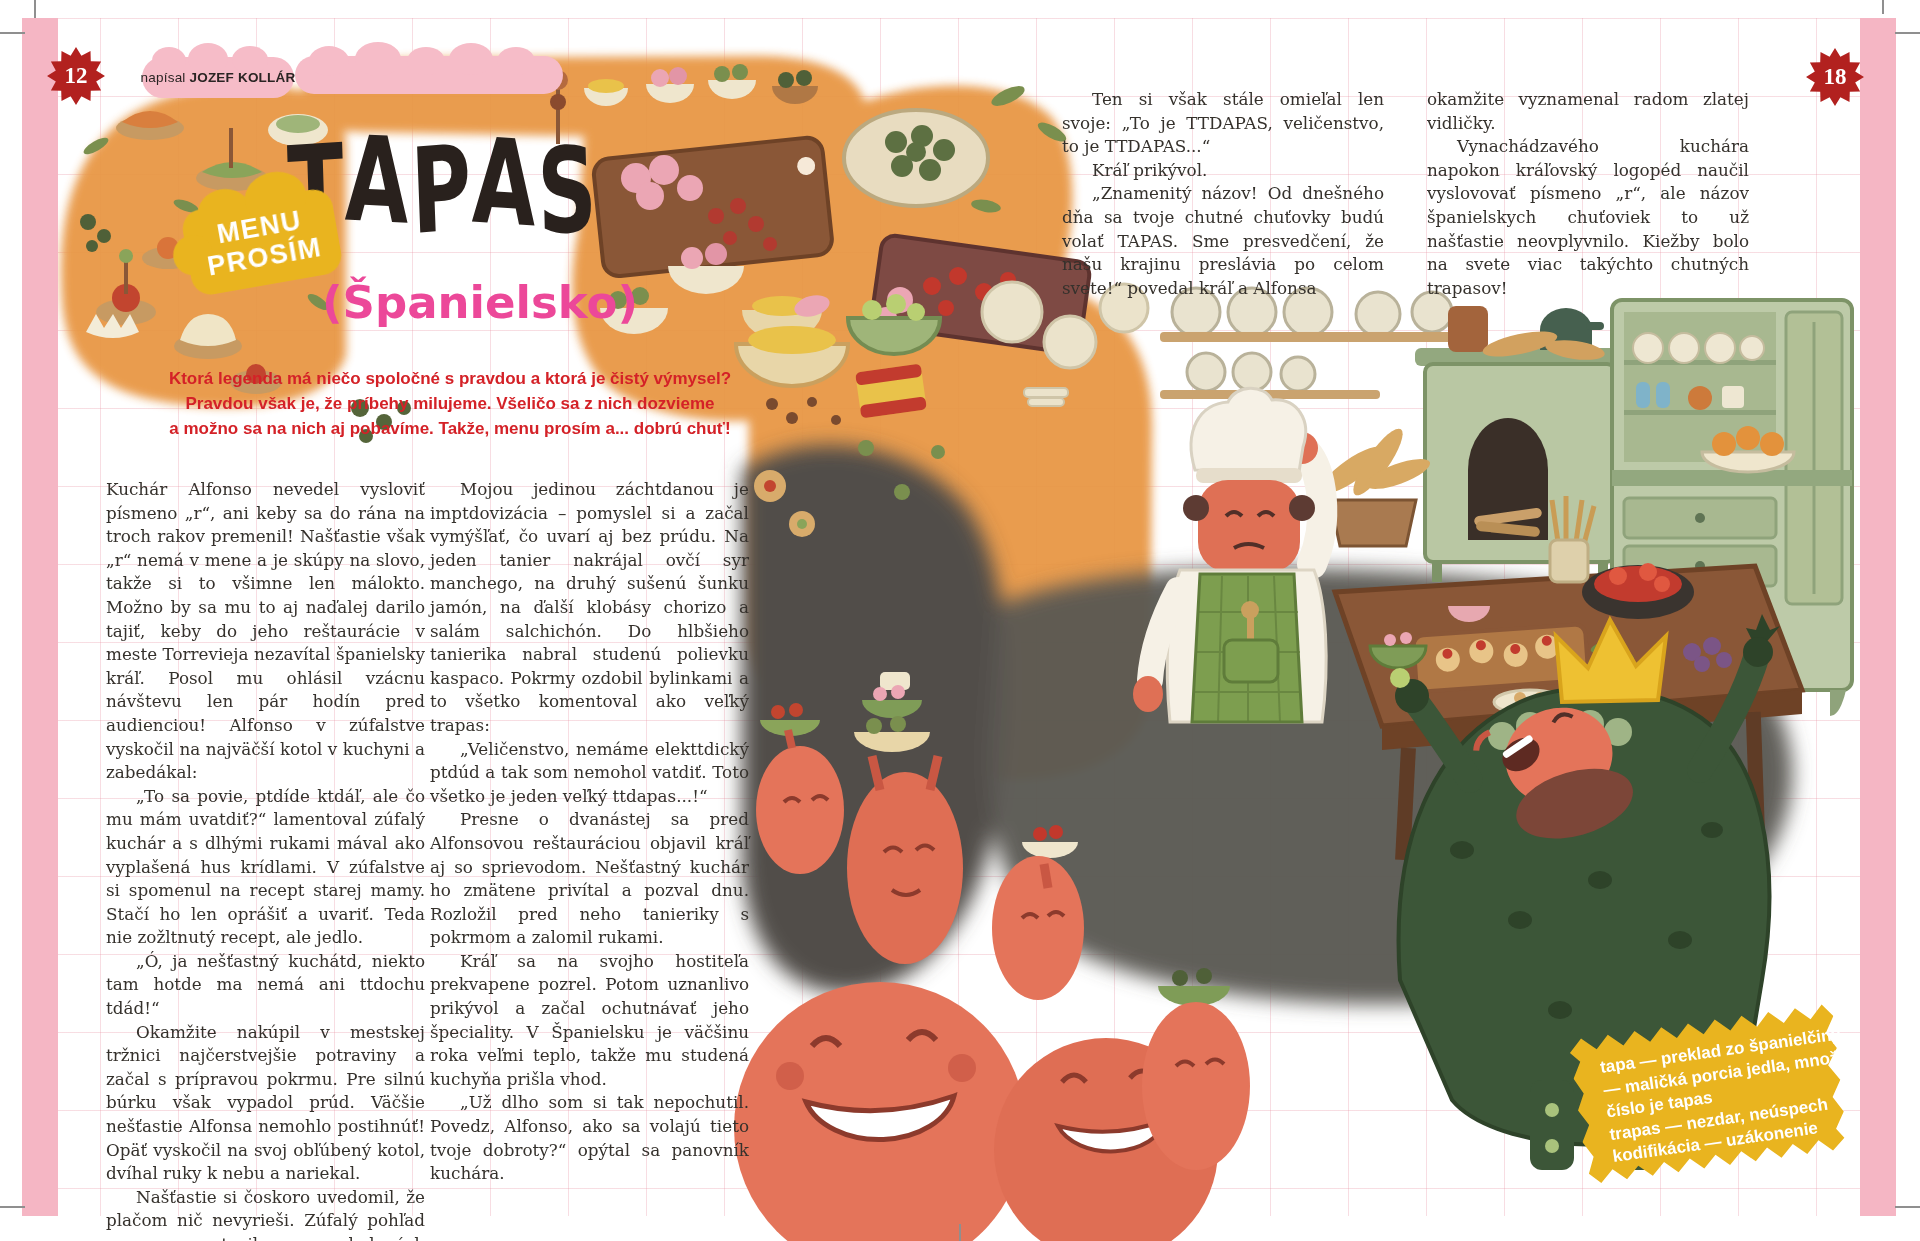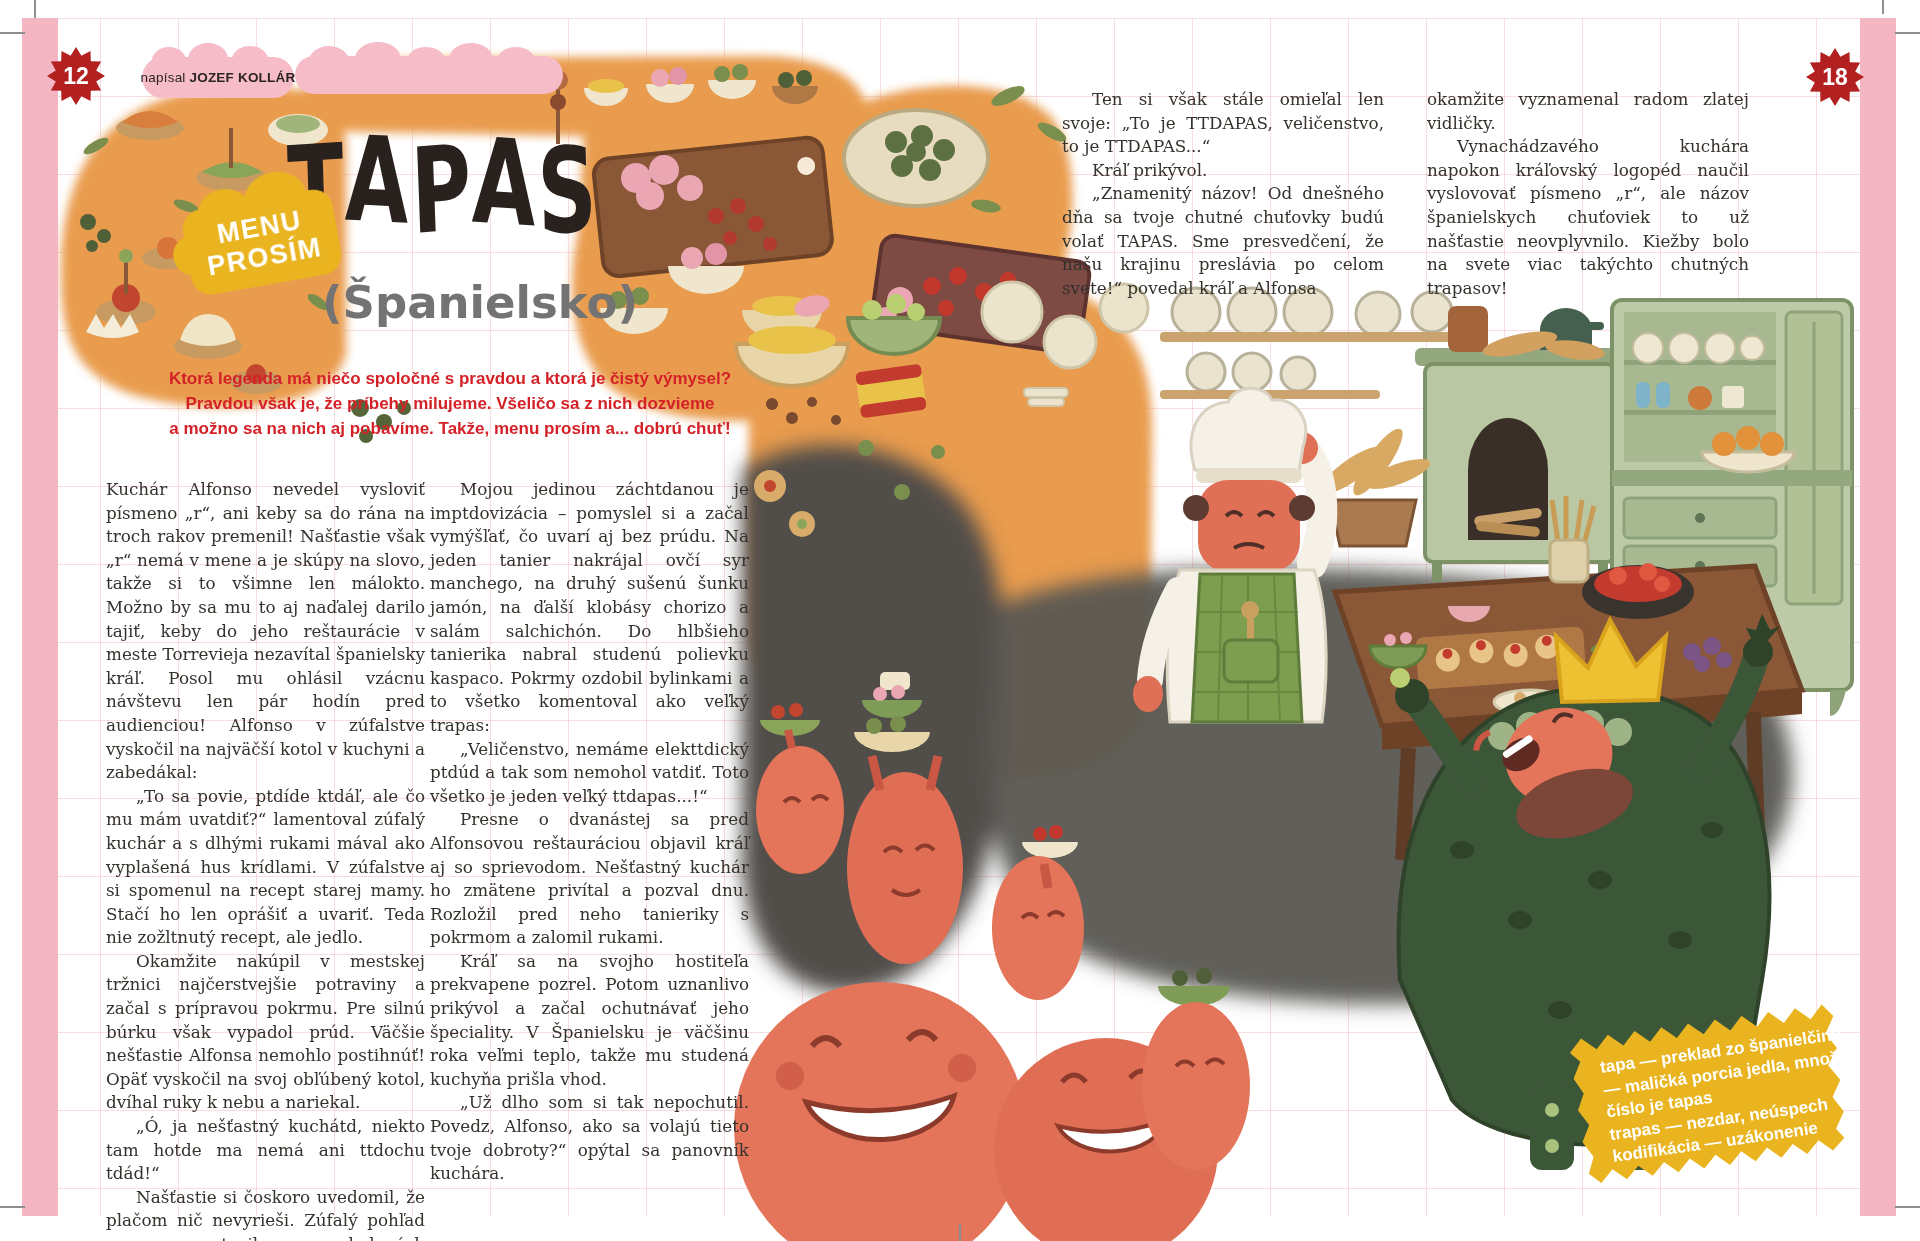--- a/index.html
+++ b/index.html
@@ -13,36 +13,36 @@
         background-size:78px 78px;}
   .trimbar{position:absolute;top:18px;width:36px;height:1198px;background:#f5b6c4;}
   .trimbar.left{left:22px}.trimbar.right{left:1860px}
   .crop{position:absolute;background:#8f8f8f;}
   .art{position:absolute;left:0;top:0;width:1920px;height:1241px;}
 
   
   .badge{position:absolute;width:58px;height:58px;}
   .badge svg{position:absolute;inset:0;}
   .badge .num{position:absolute;inset:0;display:flex;align-items:center;justify-content:center;
-              color:#fff;font-weight:bold;font-size:23px;font-family:Liberation Sans, sans-serif;}
+              color:#fff;font-weight:bold;font-size:23px;font-family:Liberation Serif, serif;}
 
   
   .cloud{position:absolute;background:#f6bcc8;border-radius:21px;}
   .cloud .bump{position:absolute;background:#f6bcc8;border-radius:50%;}
   #byline{left:106px;top:57px;width:152px;height:41px;display:flex;align-items:center;justify-content:center;margin-left:36px;}
   #byline .txt{position:relative;font-size:13.5px;color:#2a2423;letter-spacing:.2px;white-space:nowrap;}
   #byline .txt b{font-weight:800;}
   #decocloud{left:295px;top:56px;width:268px;height:38px;}
 
   
   #title{position:absolute;left:288px;top:128px;width:340px;color:#29211d;
          font-family:"DejaVu Sans",sans-serif;font-weight:800;font-size:100px;line-height:100px;
          letter-spacing:2px;transform:scale(.82,1.18);transform-origin:left top;white-space:nowrap;}
   #title .tl{display:inline-block;}
-  #subtitle{position:absolute;left:322px;top:276px;color:#737373;font-weight:800;font-size:45px;
+  #subtitle{position:absolute;left:322px;top:276px;color:#ec4899;font-weight:800;font-size:45px;
             font-family:"DejaVu Sans",sans-serif;white-space:nowrap;}
 
   
   #menubadge{position:absolute;left:186px;top:199px;width:152px;height:86px;background:#e9b41f;
              border-radius:20px;transform:rotate(-10deg);display:flex;flex-direction:column;
              align-items:center;justify-content:center;}
   #menubadge .bump{position:absolute;background:#e9b41f;border-radius:50%;}
   #menubadge .l{position:relative;color:#fff;font-weight:800;font-size:27px;line-height:30px;letter-spacing:1.5px;}
 
   
@@ -556,22 +556,22 @@
 
   <div id="intro">
     <div>Ktorá legenda má niečo spoločné s pravdou a ktorá je čistý výmysel?</div>
     <div>Pravdou však je, že príbehy milujeme. Všeličo sa z nich dozvieme</div>
     <div>a možno sa na nich aj pobavíme. Takže, menu prosím a... dobrú chuť!</div>
   </div>
 
   <div class="col" id="col1">
     <p class="first">Kuchár Alfonso nevedel vysloviť písmeno „r“, ani keby sa do rána na troch rakov premenil! Našťastie však „r“ nemá v mene a je skúpy na slovo, takže si to všimne len málokto. Možno by sa mu to aj naďalej darilo tajiť, keby do jeho reštaurácie v meste Torrevieja nezavítal španielsky kráľ. Posol mu ohlásil vzácnu návštevu len pár hodín pred audienciou! Alfonso v zúfalstve vyskočil na najväčší kotol v kuchyni a zabedákal:</p>
     <p>„To sa povie, ptdíde ktdáľ, ale čo mu mám uvatdiť?“ lamentoval zúfalý kuchár a s dlhými rukami mával ako vyplašená hus krídlami. V zúfalstve si spomenul na recept starej mamy. Stačí ho len oprášiť a uvariť. Teda nie zožltnutý recept, ale jedlo.</p>
+    <p>„Ó, ja nešťastný kuchátd, niekto tam hotde ma nemá ani ttdochu tdád!“</p>
     <p>Okamžite nakúpil v mestskej tržnici najčerstvejšie potraviny a začal s prípravou pokrmu. Pre silnú búrku však vypadol prúd. Väčšie nešťastie Alfonsa nemohlo postihnúť! Opäť vyskočil na svoj obľúbený kotol, dvíhal ruky k nebu a nariekal.</p>
-    <p>„Ó, ja nešťastný kuchátd, niekto tam hotde ma nemá ani ttdochu tdád!“</p>
     <p>Našťastie si čoskoro uvedomil, že plačom nič nevyrieši. Zúfalý pohľad sa mu zastavil na rozbalených surovinách.</p>
   </div>
   <div class="col" id="col2">
     <p>Mojou jedinou záchtdanou je imptdovizácia – pomyslel si a začal vymýšľať, čo uvarí aj bez prúdu. Na jeden tanier nakrájal ovčí syr manchego, na druhý sušenú šunku jamón, na ďalší klobásy chorizo a salám salchichón. Do hlbšieho tanierika nabral studenú polievku kaspaco. Pokrmy ozdobil bylinkami a to všetko komentoval ako veľký trapas:</p>
     <p>„Veličenstvo, nemáme elekttdický ptdúd a tak som nemohol vatdiť. Toto všetko je jeden veľký ttdapas...!“</p>
     <p>Presne o dvanástej sa pred Alfonsovou reštauráciou objavil kráľ aj so sprievodom. Nešťastný kuchár ho zmätene privítal a pozval dnu. Rozložil pred neho tanieriky s pokrmom a zalomil rukami.</p>
     <p>Kráľ sa na svojho hostiteľa prekvapene pozrel. Potom uznanlivo prikývol a začal ochutnávať jeho špeciality. V Španielsku je väčšinu roka veľmi teplo, takže mu studená kuchyňa prišla vhod.</p>
     <p>„Už dlho som si tak nepochutil. Povedz, Alfonso, ako sa volajú tieto tvoje dobroty?“ opýtal sa panovník kuchára.</p>
   </div>
   <div class="col" id="col3">

